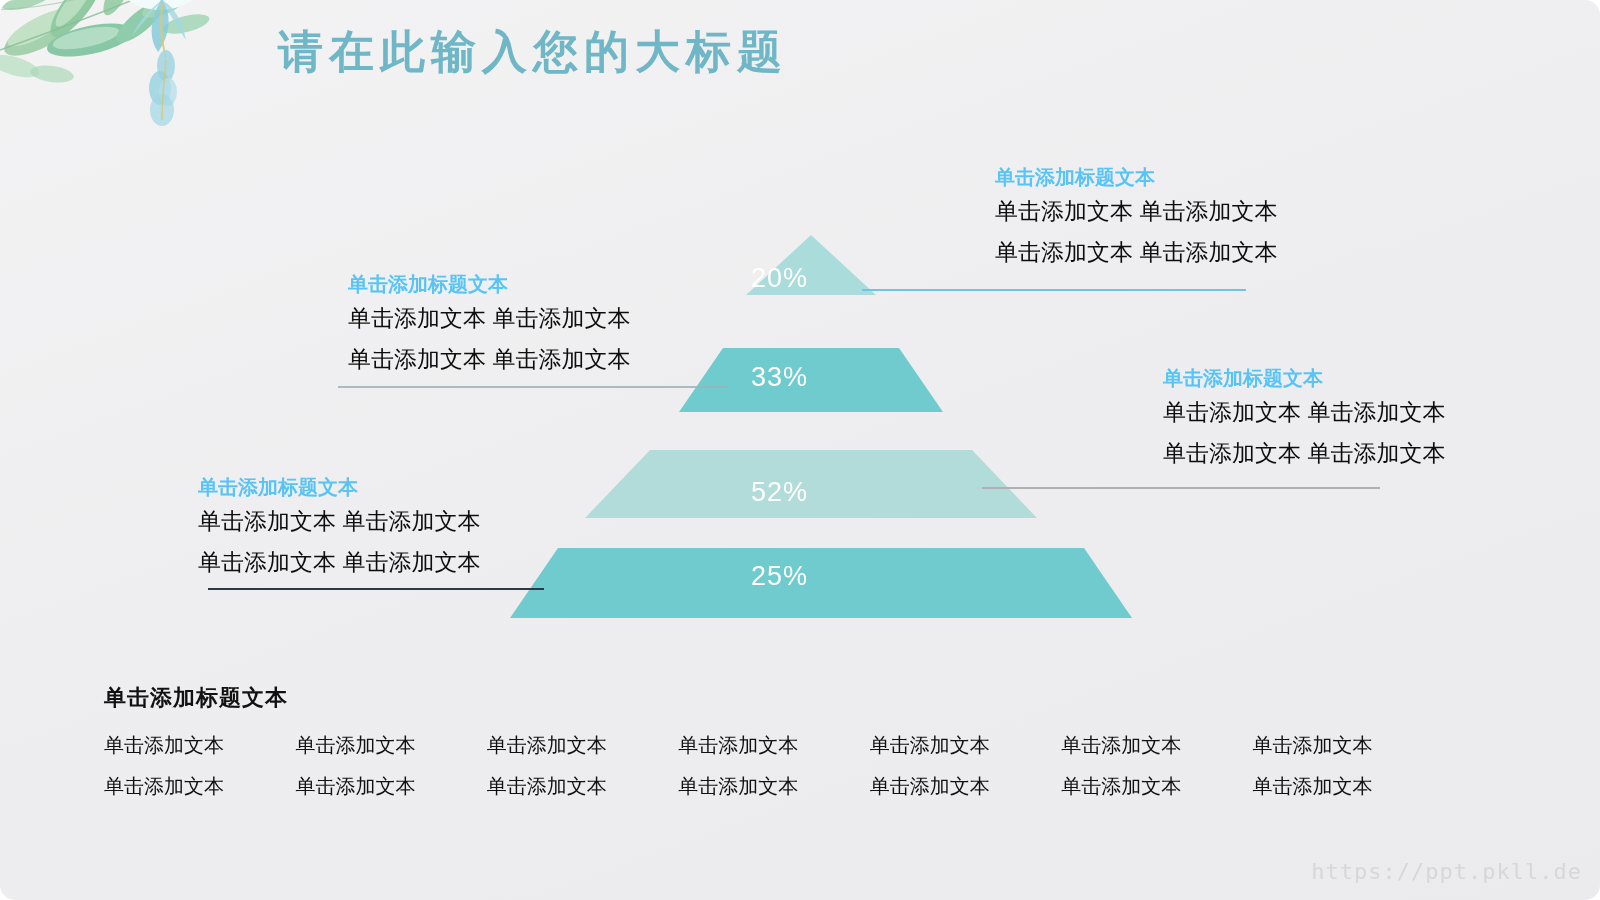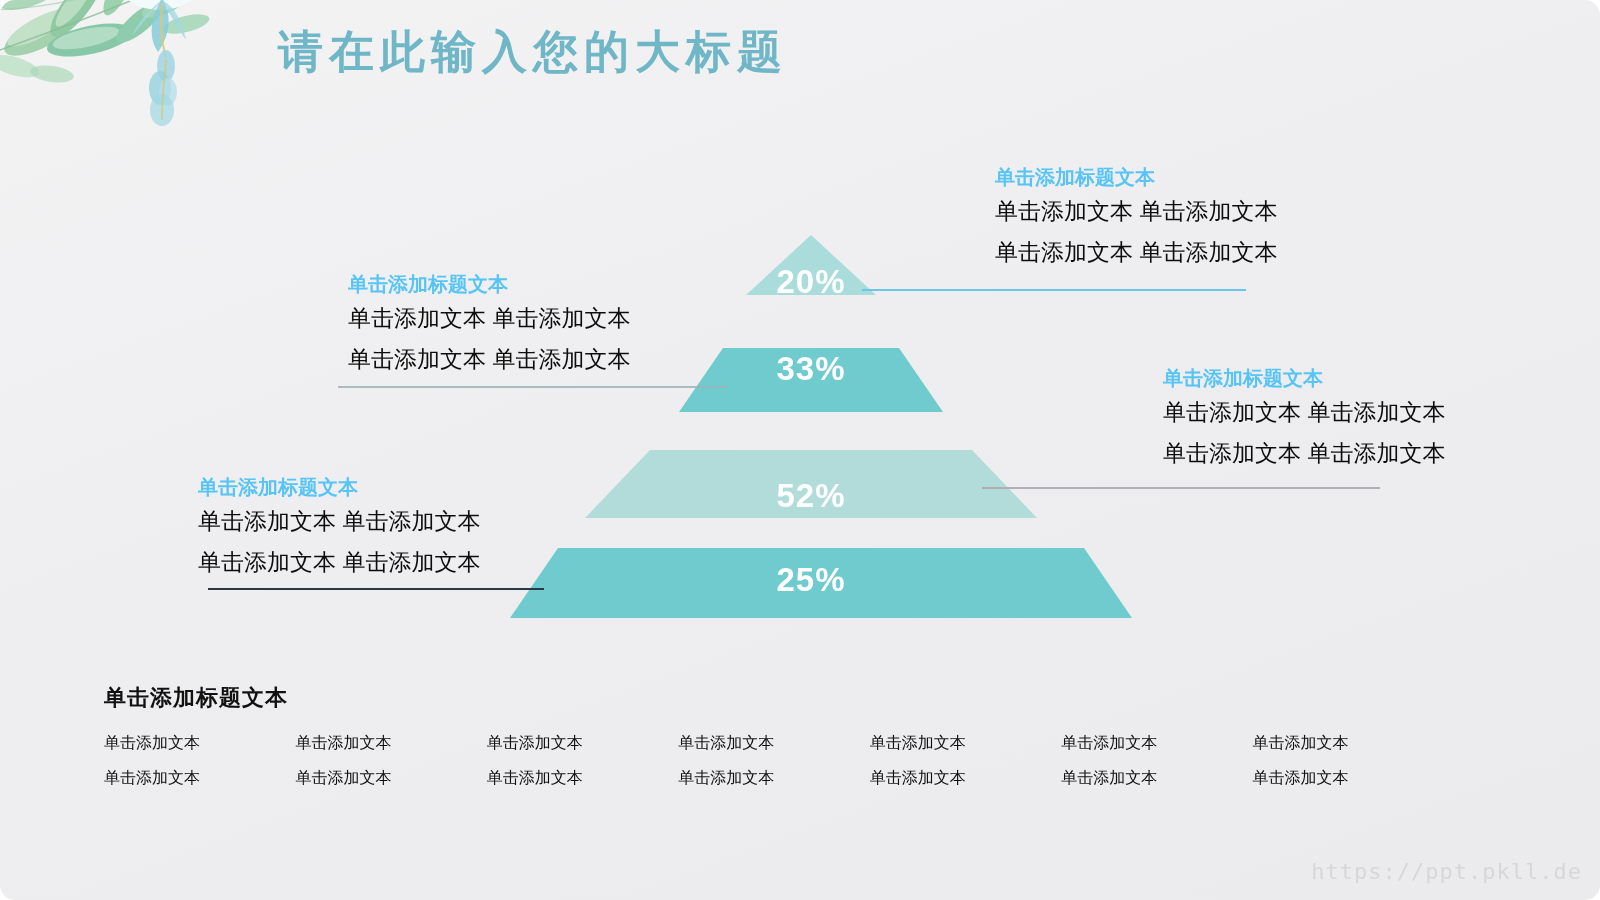--- a/index.html
+++ b/index.html
@@ -43,24 +43,23 @@
   #pyramid {
     position: absolute;
     left: 480px;
     top: 230px;
     width: 680px;
     height: 395px;
   }
   .pct {
     position: absolute;
     color: #ffffff;
-    font-weight: 700;
-    font-size: 33px;
+    font-weight: 400;
+    font-size: 27px;
     letter-spacing: 1px;
-    text-align: center;
     width: 120px;
     pointer-events: none;
   }
   
   .conn {
     position: absolute;
     height: 2px;
   }
   
   .callout { position: absolute; }
@@ -93,21 +92,21 @@
     color: #111111;
     letter-spacing: 1px;
     margin-bottom: 18px;
   }
   #bottom-grid {
     display: grid;
     grid-template-columns: repeat(7, 1fr);
     row-gap: 12px;
   }
   .bcell {
-    font-size: 16px;
+    font-size: 20px;
     color: #111111;
     line-height: 1.45;
     white-space: nowrap;
   }
   
   #watermark {
     position: absolute;
     right: 18px;
     bottom: 16px;
     font-size: 22px;
@@ -167,21 +166,21 @@
       <polygon points="331,5 266,65 396,65" fill="#a9dcda"></polygon>
 
       <polygon points="243,118 419,118 463,182 199,182" fill="#6fcbcd"></polygon>
 
       <polygon points="170,220 492,220 557,288 105,288" fill="#b2dcda"></polygon>
 
       <polygon points="78,318 604,318 652,388 30,388" fill="#6fcbcd"></polygon>
     </svg>
 
     <div class="pct" style="left:271px; top:33px;">20%</div>
-    <div class="pct" style="left:271px; top:120px;">33%</div>
+    <div class="pct" style="left:271px; top:132px;">33%</div>
     <div class="pct" style="left:271px; top:247px;">52%</div>
     <div class="pct" style="left:271px; top:331px;">25%</div>
   </div>
 
   <div class="conn" style="left:862px; top:289px; width:384px; background:#6cc5e8;"></div>
   <div class="conn" style="left:338px; top:386px; width:390px; background:#9cb4b8; height:1.5px; opacity:.85;"></div>
   <div class="conn" style="left:982px; top:487px; width:398px; background:#b0b0b4; height:1.5px;"></div>
   <div class="conn" style="left:208px; top:588px; width:336px; background:#2b3a46; height:2px;"></div>
 
   <div class="callout right" style="left:995px; top:164px;">

